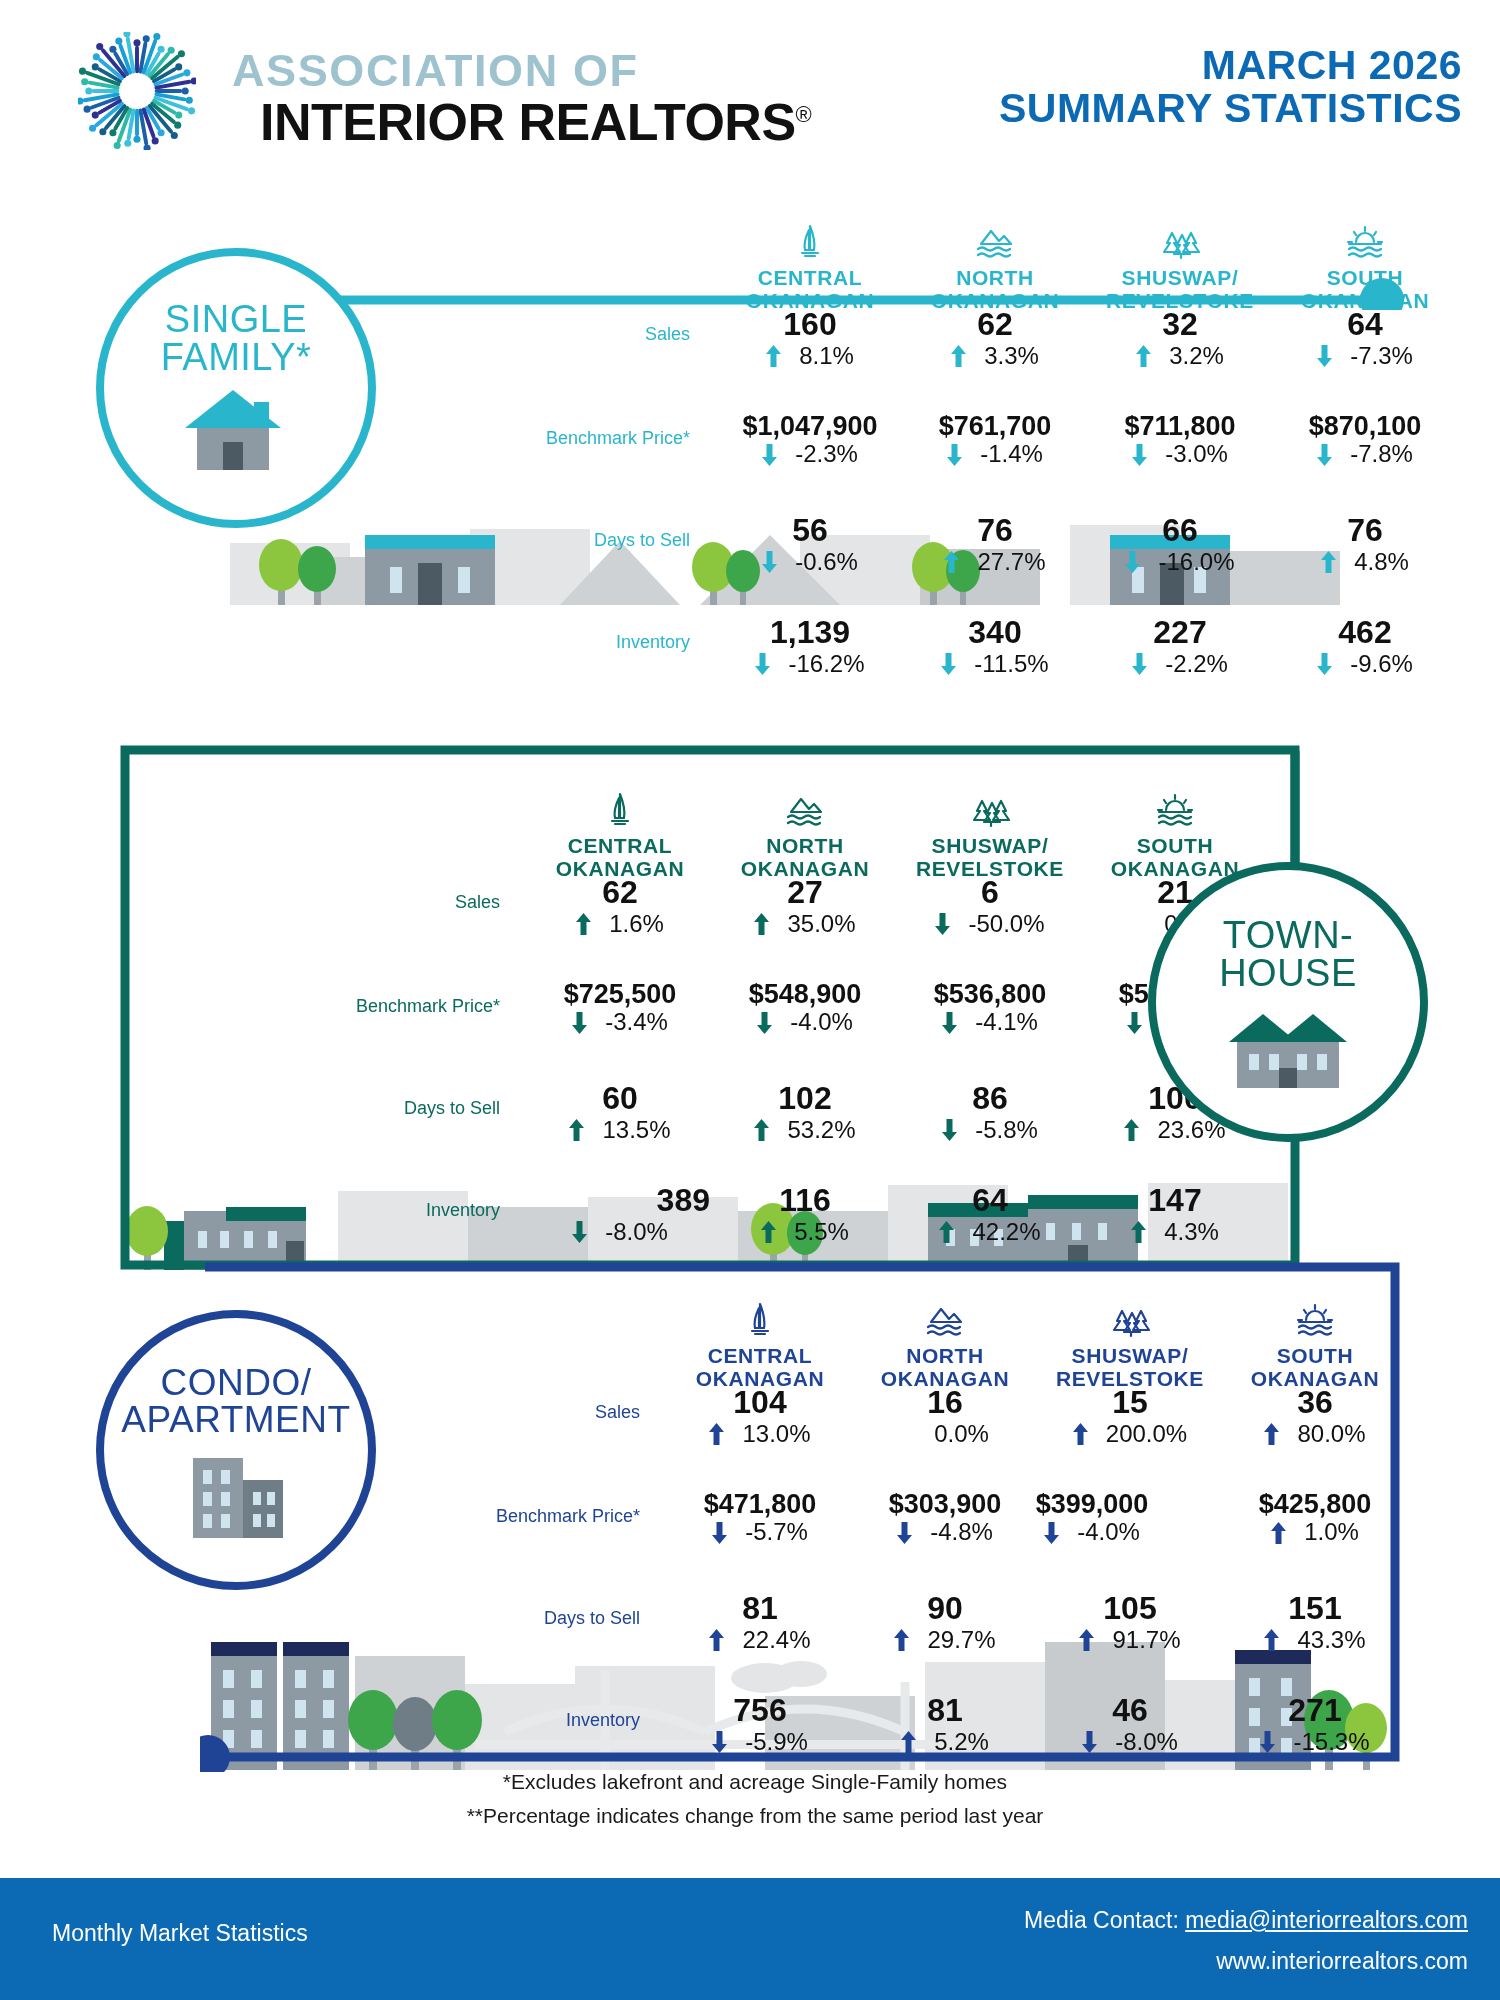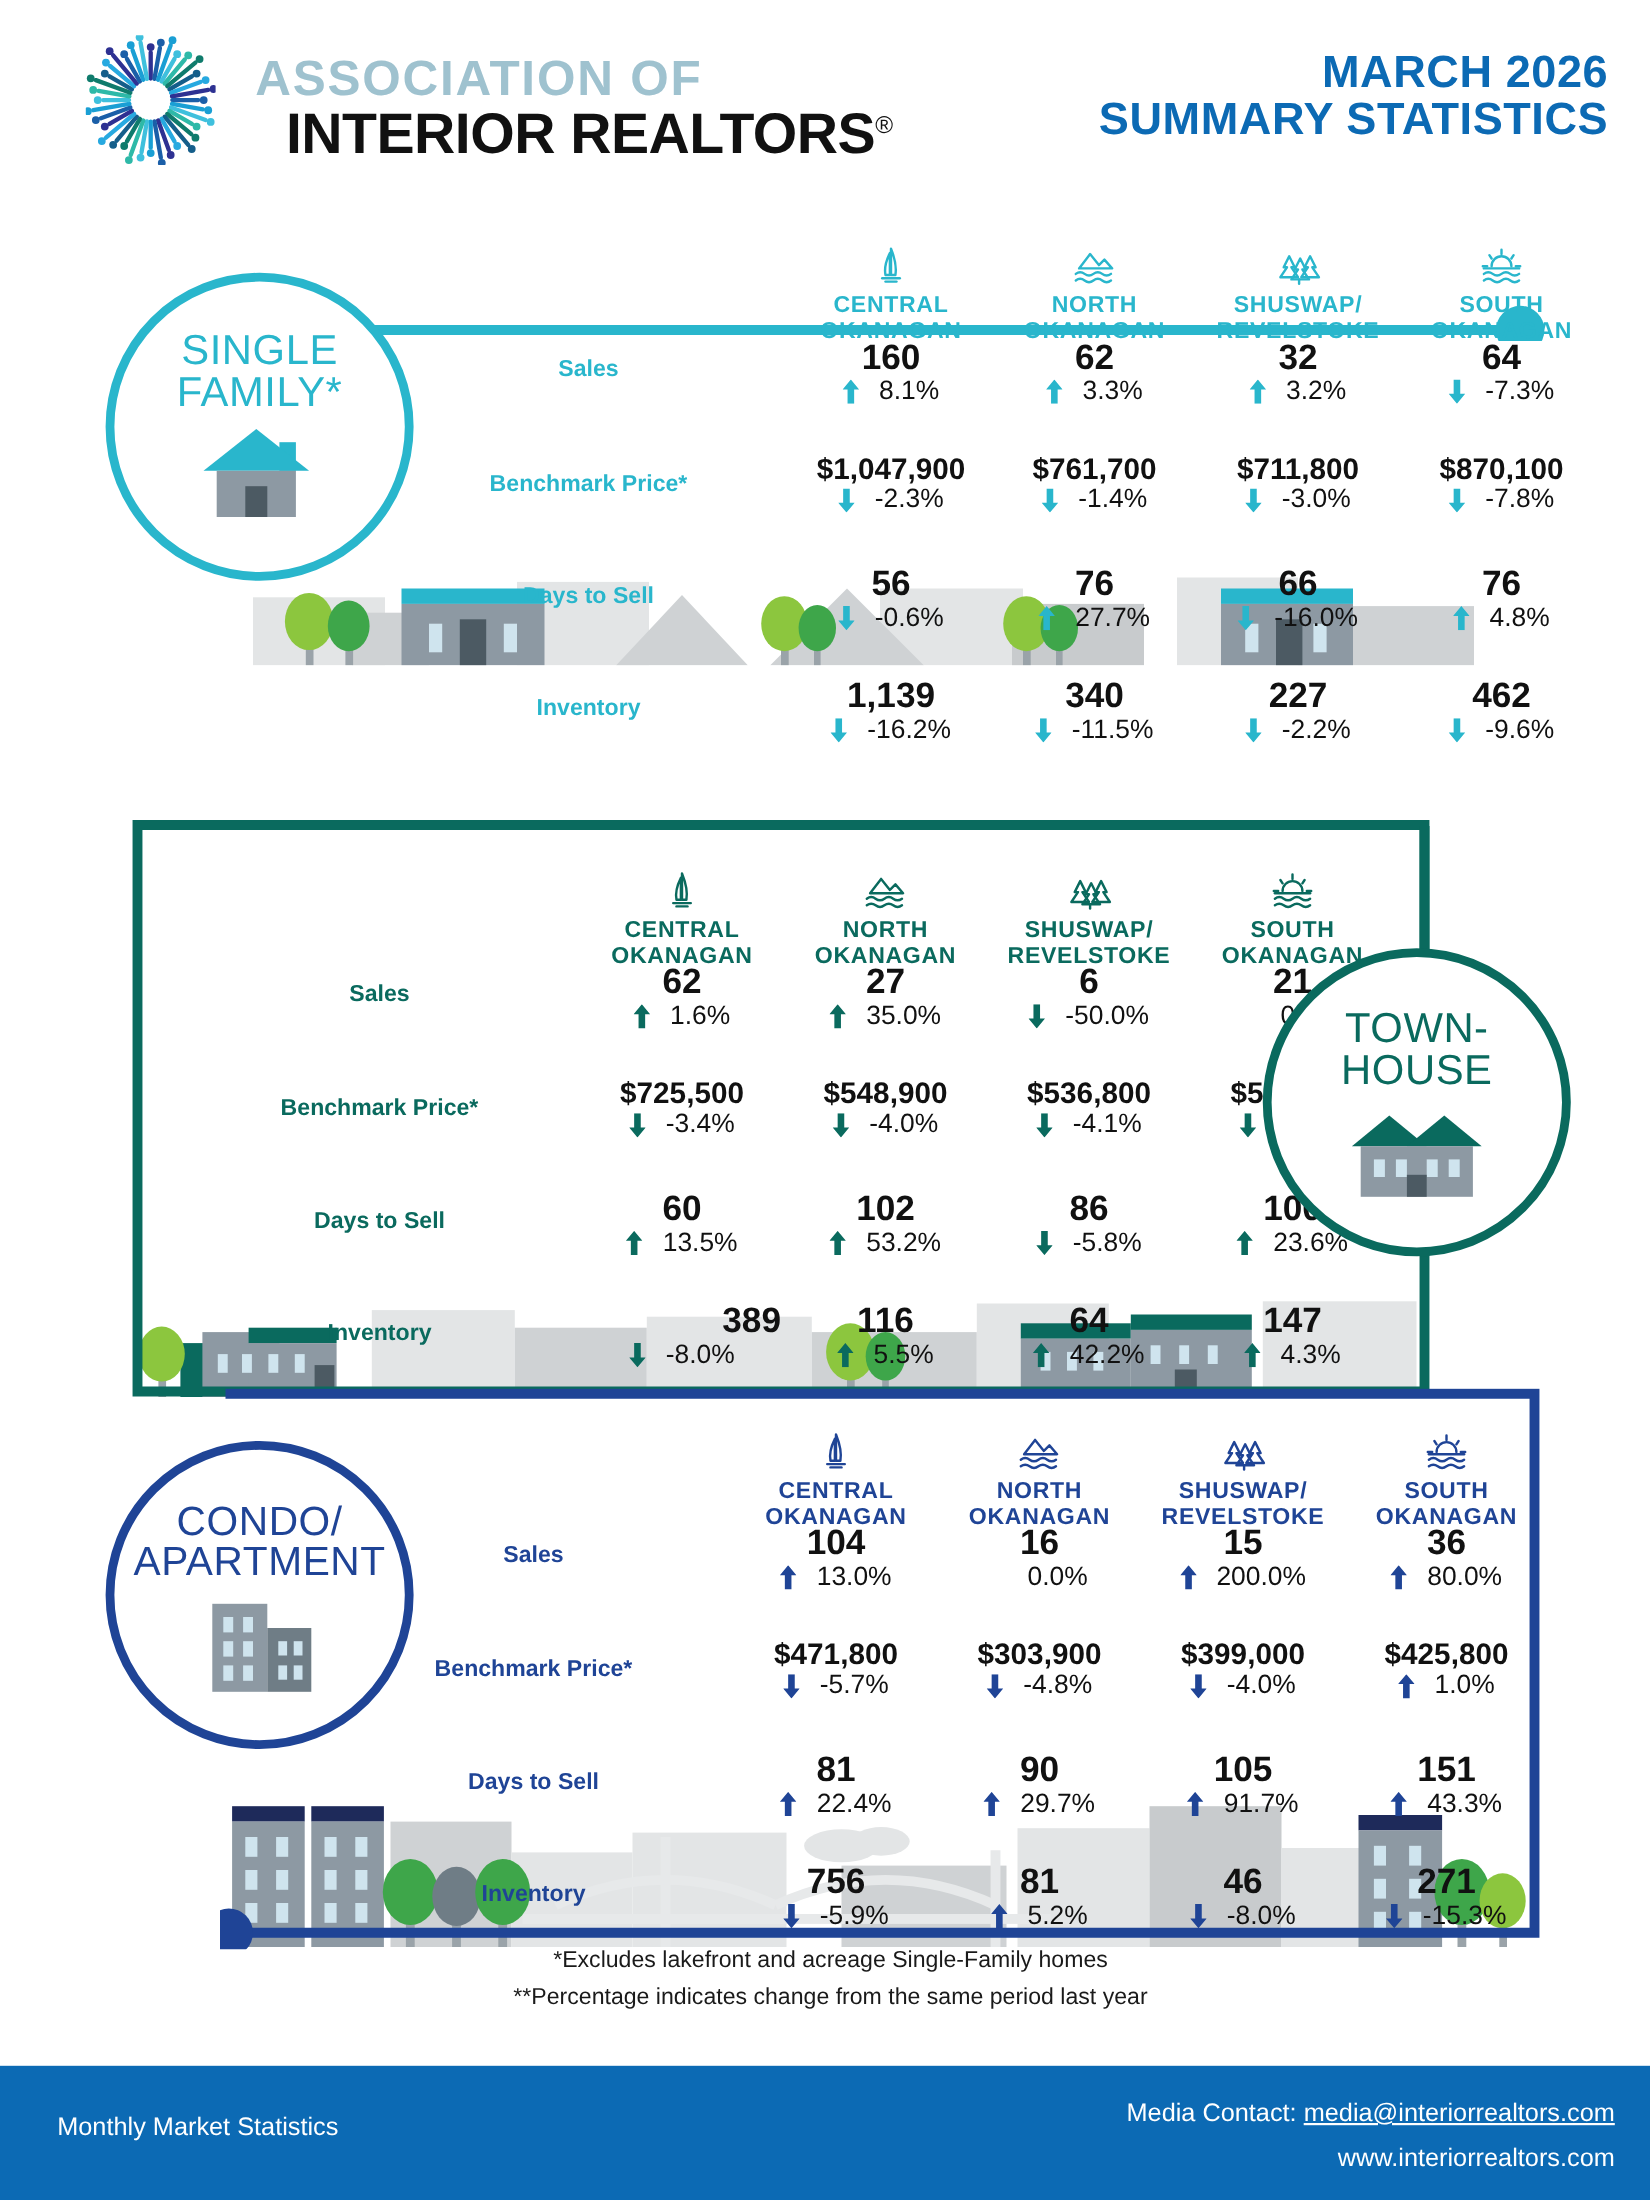--- a/index.html
+++ b/index.html
@@ -43,21 +43,21 @@
   .badge-label { font-weight: 400; line-height: 1.0; letter-spacing: 0.5px; }
 
   .grid { position: absolute; z-index: 30; }
   .col-head { text-align: center; }
   .col-icon { height: 40px; display: flex; align-items: flex-end; justify-content: center; }
   .col-name {
     font-size: 21px; font-weight: 700; letter-spacing: 0.6px;
     line-height: 1.1; margin-top: 4px; white-space: nowrap;
   }
   .row-label {
-    font-size: 21px; font-weight: 700; text-align: center;
+    font-size: 18px; font-weight: 400; text-align: right;
     white-space: nowrap;
   }
   .cell { text-align: center; white-space: nowrap; }
   .cell-value { font-size: 32px; font-weight: 700; color: #111111; line-height: 1.05; }
   .cell-value.price { font-size: 27px; }
   .cell-delta {
     font-size: 24px; color: #111111; line-height: 1.2;
     display: flex; align-items: center; justify-content: center; gap: 18px;
   }
   .cell-delta.noarrow { padding-left: 0; }
@@ -826,21 +826,21 @@
           </div>
       <div class="cell" style="position:absolute;left:525px;top:190px;width:180px;">
             <div class="cell-value price">$303,900</div>
             <div class="cell-delta">
               <svg class="arrow" viewBox="0 0 15 22">
             <path d="M7.5 22 L15 13 L10.5 13 L10.5 0 L4.5 0 L4.5 13 L0 13 Z" fill="#1f4496"></path>
           </svg>
               <span>-4.8%</span>
             </div>
           </div>
-      <div class="cell" style="position:absolute;left:710px;top:190px;width:180px;">
+      <div class="cell" style="position:absolute;left:672px;top:190px;width:180px;">
             <div class="cell-value price">$399,000</div>
             <div class="cell-delta">
               <svg class="arrow" viewBox="0 0 15 22">
             <path d="M7.5 22 L15 13 L10.5 13 L10.5 0 L4.5 0 L4.5 13 L0 13 Z" fill="#1f4496"></path>
           </svg>
               <span>-4.0%</span>
             </div>
           </div>
       <div class="cell" style="position:absolute;left:895px;top:190px;width:180px;">
             <div class="cell-value price">$425,800</div>

